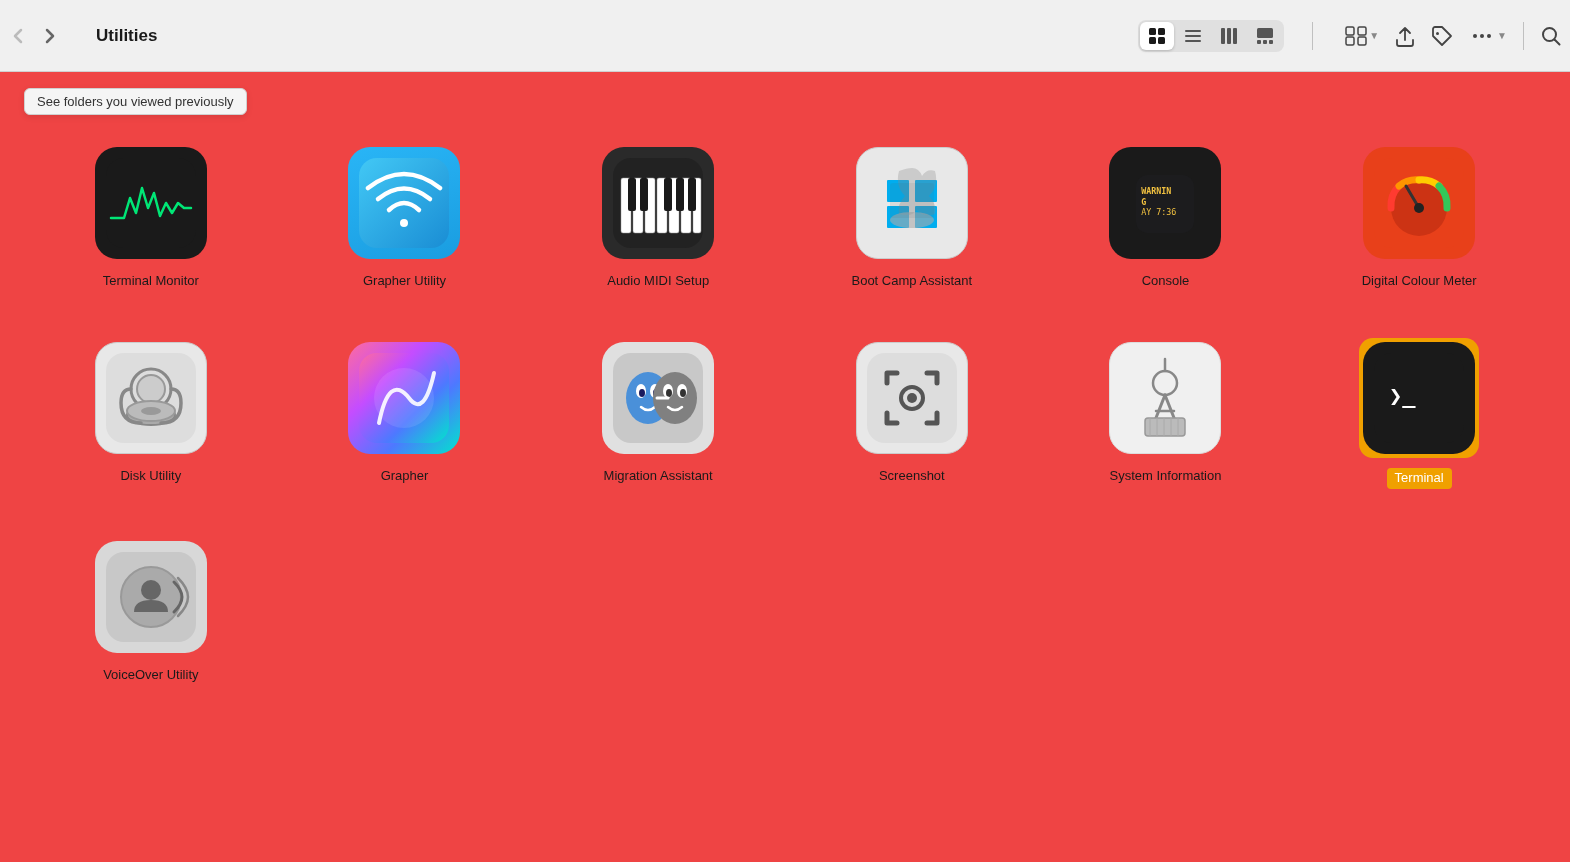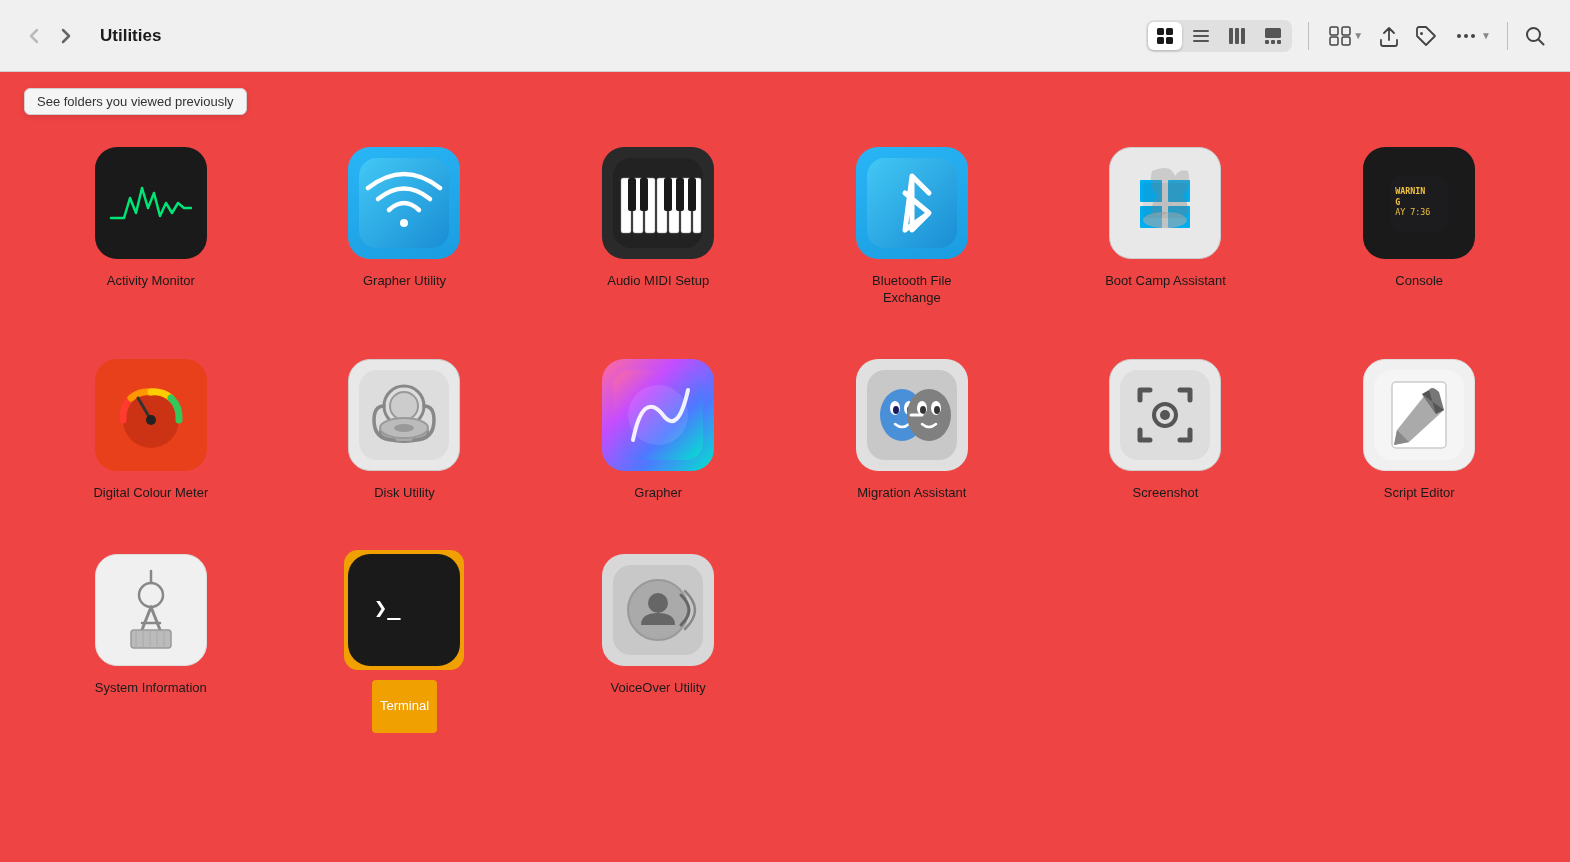--- a/index.html
+++ b/index.html
@@ -12,22 +12,22 @@
       user-select: none;
     }
 
     
     .toolbar {
       display: flex;
       align-items: center;
       height: 72px;
       background: #f0f0f0;
       border-bottom: 1px solid #d0d0d0;
-      padding: 0 20px;
-      gap: 12px;
+      padding: 0 4px;
+      gap: 24px;
     }
     .toolbar-nav {
       display: flex;
       gap: 4px;
       margin-right: 8px;
     }
     .nav-btn {
       width: 28px;
       height: 28px;
       border-radius: 50%;
@@ -159,21 +159,21 @@
     
     .app-item.selected .app-icon-wrapper {
       background: #f0a000;
       border-radius: 14px;
       padding: 4px;
     }
     .app-item.selected .app-label {
       background: #f0a000;
       color: white;
       border-radius: 4px;
-      padding: 18px 8px;
+      padding: 2px 8px;
     }
 
     
     .icon-activity-monitor {
       background: #1a1a1a;
       border-radius: 22px;
       width: 112px;
       height: 112px;
       position: relative;
       overflow: hidden;
@@ -457,21 +457,21 @@
 
     <div class="app-item">
       <div class="app-icon-wrapper">
         <div class="icon-activity-monitor">
           <svg width="90" height="90" viewBox="0 0 90 90">
             <rect width="90" height="90" rx="18" fill="#1a1a1a"></rect>
             <polyline points="5,60 18,60 24,40 30,55 36,30 42,50 48,35 54,58 60,45 66,55 72,45 78,50 85,50" fill="none" stroke="#00e676" stroke-width="2.5" stroke-linecap="round" stroke-linejoin="round"></polyline>
           </svg>
         </div>
       </div>
-      <span class="app-label">Activity Monitor</span>
+      <span class="app-label">Terminal Monitor</span>
     </div>
 
     <div class="app-item">
       <div class="app-icon-wrapper">
         <div class="icon-airport">
           <svg width="90" height="90" viewBox="0 0 90 90">
             <rect width="90" height="90" rx="18" fill="url(#airportGrad)"></rect>
             <defs>
               <linearGradient id="airportGrad" x1="0" y1="0" x2="1" y2="1">
                 <stop offset="0%" stop-color="#42c8f5"></stop>
@@ -508,38 +508,20 @@
             <rect x="27" y="20" width="8" height="33" rx="2" fill="#1a1a1a"></rect>
             <rect x="51" y="20" width="8" height="33" rx="2" fill="#1a1a1a"></rect>
             <rect x="63" y="20" width="8" height="33" rx="2" fill="#1a1a1a"></rect>
             <rect x="75" y="20" width="8" height="33" rx="2" fill="#1a1a1a"></rect>
           </svg>
         </div>
       </div>
       <span class="app-label">Audio MIDI Setup</span>
     </div>
 
-    <div class="app-item">
-      <div class="app-icon-wrapper">
-        <div class="icon-bluetooth">
-          <svg width="90" height="90" viewBox="0 0 90 90">
-            <rect width="90" height="90" rx="18" fill="url(#btGrad)"></rect>
-            <defs>
-              <linearGradient id="btGrad" x1="0" y1="0" x2="1" y2="1">
-                <stop offset="0%" stop-color="#42c8f5"></stop>
-                <stop offset="100%" stop-color="#1a8dd4"></stop>
-              </linearGradient>
-            </defs>
-
-            <path d="M45 18 L45 72 L62 55 L38 35 L62 55 L38 72 L45 18 L62 35" fill="none" stroke="white" stroke-width="5" stroke-linecap="round" stroke-linejoin="round"></path>
-          </svg>
-        </div>
-      </div>
-      <span class="app-label">Bluetooth File Exchange</span>
-    </div>
 
     <div class="app-item">
       <div class="app-icon-wrapper">
         <div class="icon-bootcamp">
           <svg width="90" height="90" viewBox="0 0 90 90">
             <rect width="90" height="90" rx="18" fill="#e8e8e8"></rect>
 
             <rect x="20" y="22" width="22" height="22" rx="1" fill="#00adef"></rect>
             <rect x="48" y="22" width="22" height="22" rx="1" fill="#00adef"></rect>
             <rect x="20" y="48" width="22" height="22" rx="1" fill="#00adef"></rect>
@@ -677,37 +659,20 @@
             <path d="M30 70 L20 70 L20 60" fill="none" stroke="#555" stroke-width="5" stroke-linecap="round" stroke-linejoin="round"></path>
 
             <circle cx="45" cy="45" r="11" fill="none" stroke="#555" stroke-width="4"></circle>
             <circle cx="45" cy="45" r="5" fill="#555"></circle>
           </svg>
         </div>
       </div>
       <span class="app-label">Screenshot</span>
     </div>
 
-    <div class="app-item">
-      <div class="app-icon-wrapper">
-        <div class="icon-script-editor">
-          <svg width="90" height="90" viewBox="0 0 90 90">
-            <rect width="90" height="90" rx="18" fill="#f5f5f5"></rect>
-
-            <rect x="18" y="12" width="54" height="66" rx="4" fill="white" stroke="#ccc" stroke-width="1.5"></rect>
-
-            <path d="M55 20 L70 40 L35 72 L20 75 L23 60 Z" fill="#aaa"></path>
-            <path d="M55 20 L70 40 L62 44 L48 24 Z" fill="#555"></path>
-            <path d="M20 75 L23 60 L35 72 Z" fill="#888"></path>
-            <path d="M48 24 L62 44 L55 20 Q58 15 65 22 L70 40 Z" fill="#777"></path>
-          </svg>
-        </div>
-      </div>
-      <span class="app-label">Script Editor</span>
-    </div>
 
     <div class="app-item">
       <div class="app-icon-wrapper">
         <div class="icon-system-info">
           <svg width="90" height="90" viewBox="0 0 90 90">
             <rect width="90" height="90" rx="18" fill="#f0f0f0"></rect>
 
             <circle cx="45" cy="30" r="12" fill="none" stroke="#888" stroke-width="2.5"></circle>
             <line x1="45" y1="18" x2="45" y2="6" stroke="#888" stroke-width="2.5" stroke-linecap="round"></line>
 

